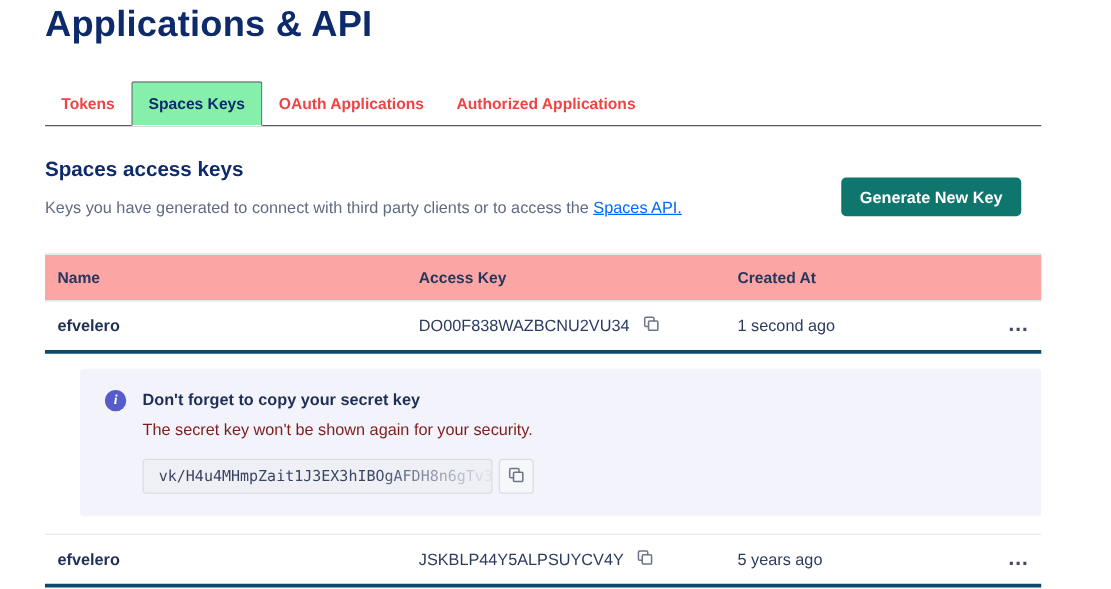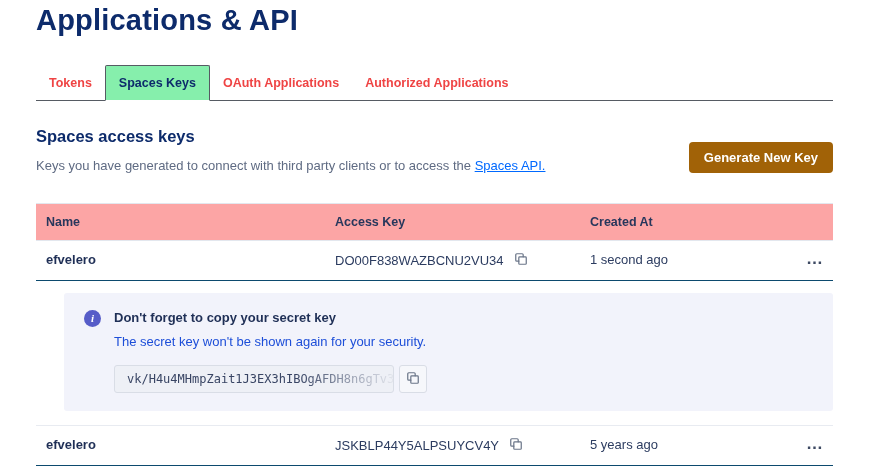--- a/index.html
+++ b/index.html
@@ -59,22 +59,22 @@
     font-size: 13px;
     color: #5f6b83;
   }
   .section-desc a {
     color: #0069ff;
     text-decoration: underline;
     cursor: pointer;
   }
   .generate-btn {
     position: absolute;
-    right: 0; top: 15px;
-    background: #a16207;
+    right: 16px; top: 15px;
+    background: #0f766e;
     color: #ffffff;
     border: none;
     border-radius: 4px;
     font-family: "Liberation Sans", sans-serif;
     font-size: 13px;
     font-weight: bold;
     padding: 8px 15px;
     cursor: pointer;
   }
 
@@ -86,23 +86,23 @@
     background: #fca5a5;
     border-top: 1px solid #e3e7ee;
     border-bottom: 1px solid #e3e7ee;
     padding: 11px 10px;
     font-size: 12.5px;
     font-weight: bold;
     color: #27375c;
   }
   .trow {
     display: flex;
-    align-items: flex-start;
+    align-items: center;
     padding: 11px 10px;
-    border-bottom: 1px solid #0c4a6e;
+    border-bottom: 3px solid #0c4a6e;
     font-size: 13px;
   }
   .col-name { width: 247px; }
   .col-access { width: 255px; display: flex; align-items: center; gap: 10px; margin-left: 42px; }
   .col-created { flex: 1; }
   .col-menu { width: 40px; text-align: right; }
   .cell-name { font-weight: bold; color: #1f2f56; }
   .cell-access { color: #2c3c60; }
   .cell-created { color: #2c3c60; }
   .copy-btn {
@@ -139,21 +139,21 @@
     margin-top: 1px;
   }
   .notice-title {
     font-size: 13px;
     font-weight: bold;
     color: #1f2f56;
     margin: 1px 0 0 0;
   }
   .notice-body {
     font-size: 13px;
-    color: #1d4ed8;
+    color: #7f1d1d;
     margin: 9px 0 0 0;
   }
   .secret-row { display: flex; align-items: stretch; gap: 5px; margin-top: 16px; }
   .secret-box {
     background: #eef0f6;
     border: 1px solid #d9dde6;
     border-radius: 3px;
     padding: 6px 12px;
     font-family: "DejaVu Sans Mono", monospace;
     font-size: 12px;

